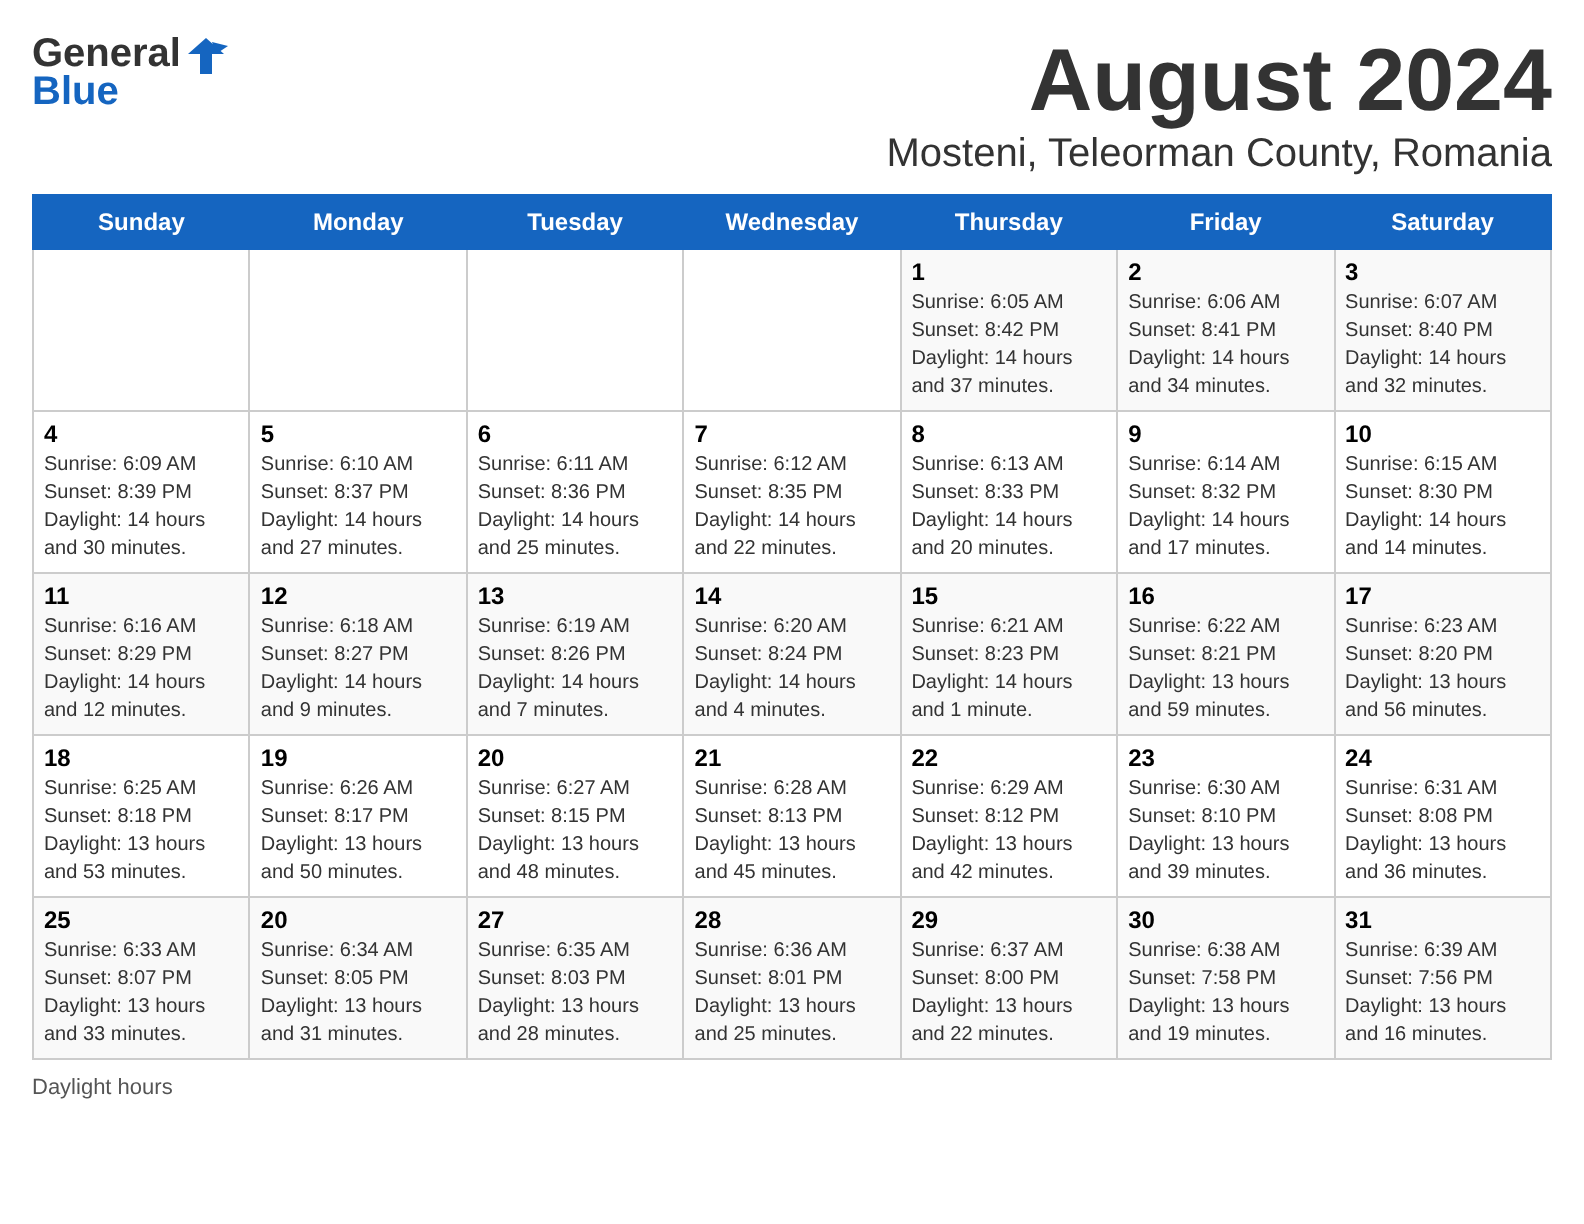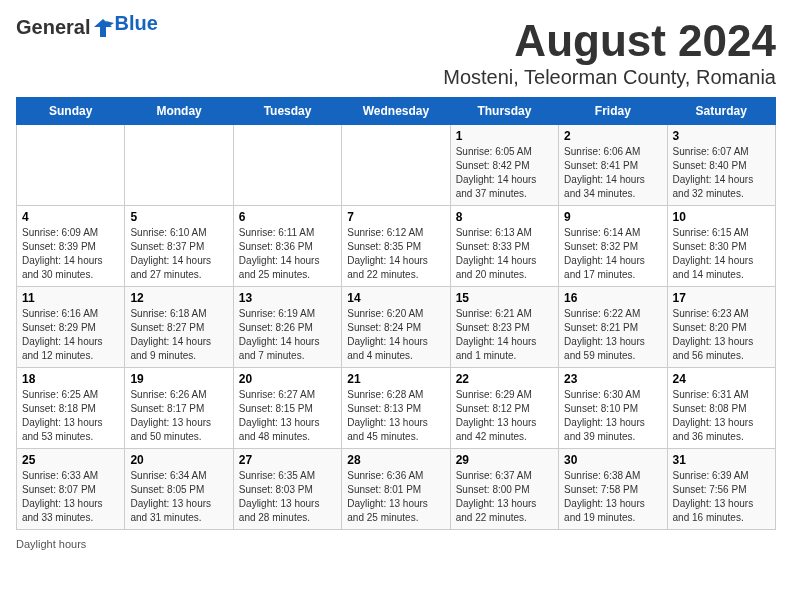--- a/index.html
+++ b/index.html
@@ -11,21 +11,21 @@
       padding: 16px;
     }
     .header {
       display: flex;
       justify-content: space-between;
       align-items: flex-start;
       margin-bottom: 8px;
     }
     .logo {
       display: flex;
-      flex-direction: row;
+      flex-direction: column;
       align-items: flex-start;
     }
     .title-block {
       text-align: right;
     }
     .month-year {
       font-size: 44px;
       font-weight: bold;
       color: #333;
     }

